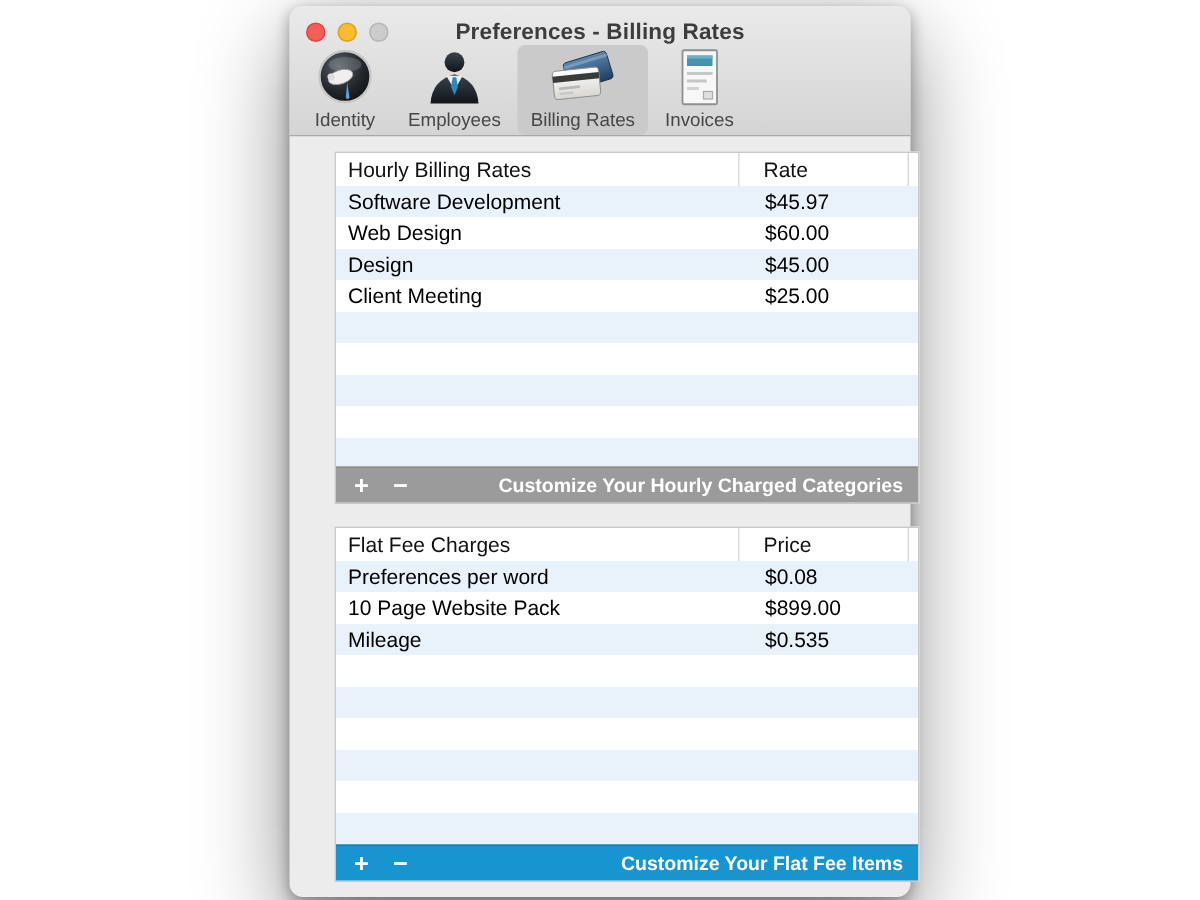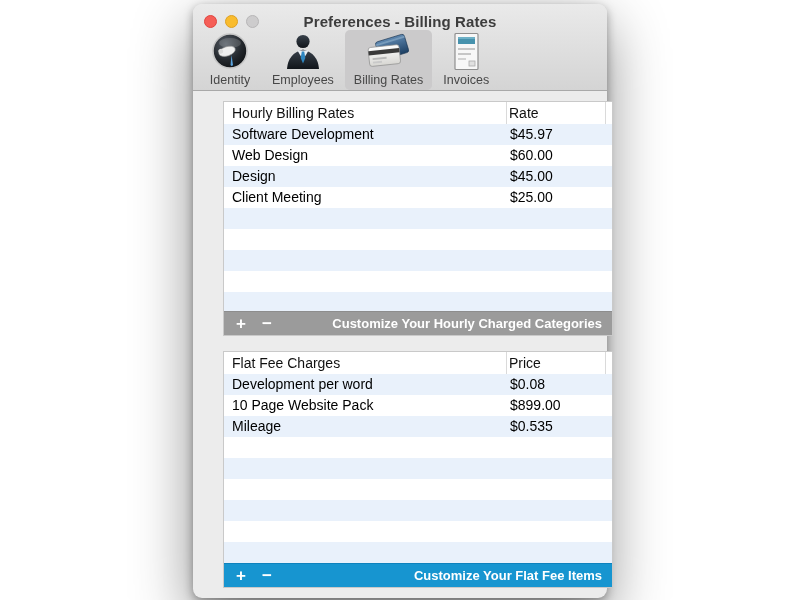--- a/index.html
+++ b/index.html
@@ -46,21 +46,21 @@
     position:absolute;left:12px;width:390px;background:#ffffff;
     border:1px solid #c9c9c9;box-sizing:border-box;margin-left:18px;
   }
   .table.hourly{top:97px;height:235px;}
   .table.flatfee{top:347px;height:237px;}
   .thead{
     display:flex;height:22px;line-height:22px;background:#fff;
     border-bottom:1px solid #d4d4d4;font-size:14px;color:#111;
   }
   .thead .h-name{flex:1;padding-left:8px;}
-  .thead .h-value{width:96px;padding-left:2px;border-left:1px solid #dadada;}
+  .thead .h-value{width:96px;padding-left:16px;border-left:1px solid #dadada;}
   .thead .h-end{width:6px;border-left:1px solid #dadada;}
   .tbody{
     position:absolute;left:0;right:0;top:22px;bottom:23px;
     background:repeating-linear-gradient(
       to bottom,#e9f1fb 0px,#e9f1fb 21px,#ffffff 21px,#ffffff 42px);
     overflow:hidden;
   }
   .trow{display:flex;height:21px;line-height:21px;font-size:14px;color:#000;}
   .trow .c-name{flex:1;padding-left:8px;white-space:nowrap;}
   .trow .c-value{width:102px;padding-left:8px;}
@@ -207,21 +207,21 @@
   </div>
 
   <div class="table flatfee">
     <div class="thead">
       <div class="h-name">Flat Fee Charges</div>
       <div class="h-value">Price</div>
       <div class="h-end"></div>
     </div>
     <div class="tbody">
       <div class="trow">
-        <div class="c-name">Development per word</div>
+        <div class="c-name">Preferences per word</div>
         <div class="c-value">$0.08</div>
       </div>
       <div class="trow">
         <div class="c-name">10 Page Website Pack</div>
         <div class="c-value">$899.00</div>
       </div>
       <div class="trow">
         <div class="c-name">Mileage</div>
         <div class="c-value">$0.535</div>
       </div>

